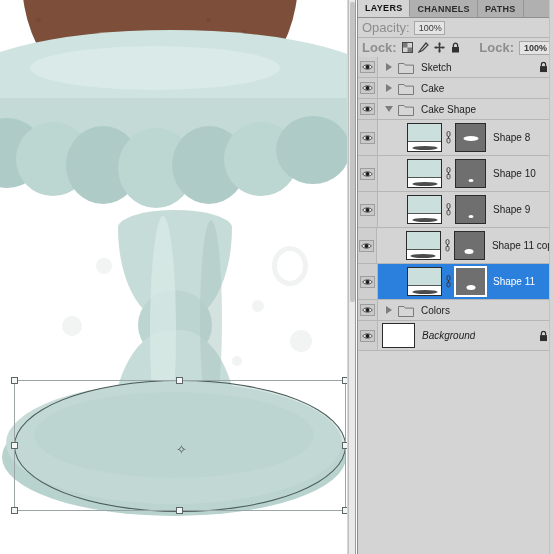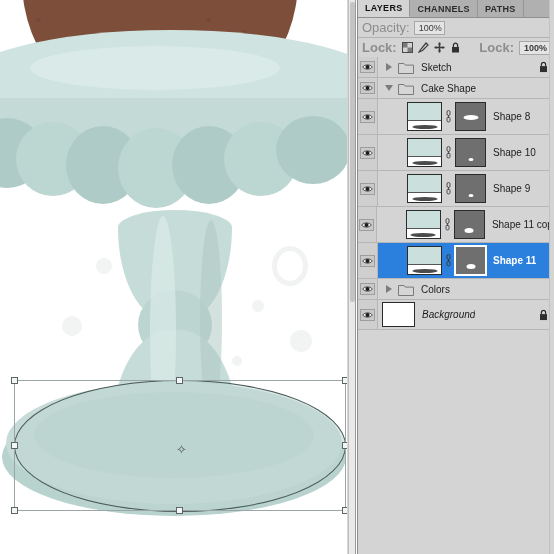--- a/index.html
+++ b/index.html
@@ -323,21 +323,21 @@
     display: flex;
     align-items: center;
     border-bottom: 1px solid #b6b6b6;
     background: #d4d4d4;
     box-sizing: border-box;
   }
   .row.group { height: 21px; }
   .row.shape { height: 36px; }
   .row.bg { height: 30px; }
   .row.selected { background: #2b7fdd; }
-  .row.selected .row-title { color: #ffffff; font-weight: bold; }
+  .row.selected .row-title { color: #ffffff; font-weight: normal; }
 
   .eye-cell {
     width: 20px; height: 100%;
     display: flex; align-items: center; justify-content: center;
     border-right: 1px solid #b6b6b6;
     box-sizing: border-box;
     background: #cfcfcf;
   }
   .row.selected .eye-cell { background: #cfcfcf; }
   .eye-box {
@@ -604,20 +604,39 @@
         </span>
         <span class="row-title">Sketch</span>
         <span class="lock-badge">
           <svg width="9" height="11" viewBox="0 0 9 11">
               <rect x="1" y="4.6" width="7" height="6" fill="#2e2e2e"></rect>
               <path d="M2.4 4.6 V3 a2.1 2.1 0 0 1 4.2 0 V4.6" fill="none" stroke="#2e2e2e" stroke-width="1.2"></path>
             </svg>
         </span>
       </div>
 
+      <div class="row group">
+        <div class="eye-cell">
+          <div class="eye-box">
+            <svg class="eye-svg" width="11" height="8" viewBox="0 0 11 8">
+                <path d="M0.7 4 C2.2 1.2 8.8 1.2 10.3 4 C8.8 6.8 2.2 6.8 0.7 4 Z" fill="#f0f0f0" stroke="#2a2a2a" stroke-width=".8"></path>
+                <circle cx="5.5" cy="4" r="2" fill="#1c1c1c"></circle>
+              </svg>
+          </div>
+        </div>
+        <div class="disclosure">
+            <span class="tri-right"></span>
+          </div>
+        <span class="folder-icon">
+          <svg width="16" height="13" viewBox="0 0 16 13">
+              <path d="M0.5 2.5 h5.5 l1.2 1.6 H15.5 V12.5 H0.5 Z" fill="#d6d6d6" stroke="#7a7a7a"></path>
+            </svg>
+        </span>
+        <span class="row-title">Cake</span>
+      </div>
 
       <div class="row group">
         <div class="eye-cell">
           <div class="eye-box">
             <svg class="eye-svg" width="11" height="8" viewBox="0 0 11 8">
                 <path d="M0.7 4 C2.2 1.2 8.8 1.2 10.3 4 C8.8 6.8 2.2 6.8 0.7 4 Z" fill="#f0f0f0" stroke="#2a2a2a" stroke-width=".8"></path>
                 <circle cx="5.5" cy="4" r="2" fill="#1c1c1c"></circle>
               </svg>
           </div>
         </div>

